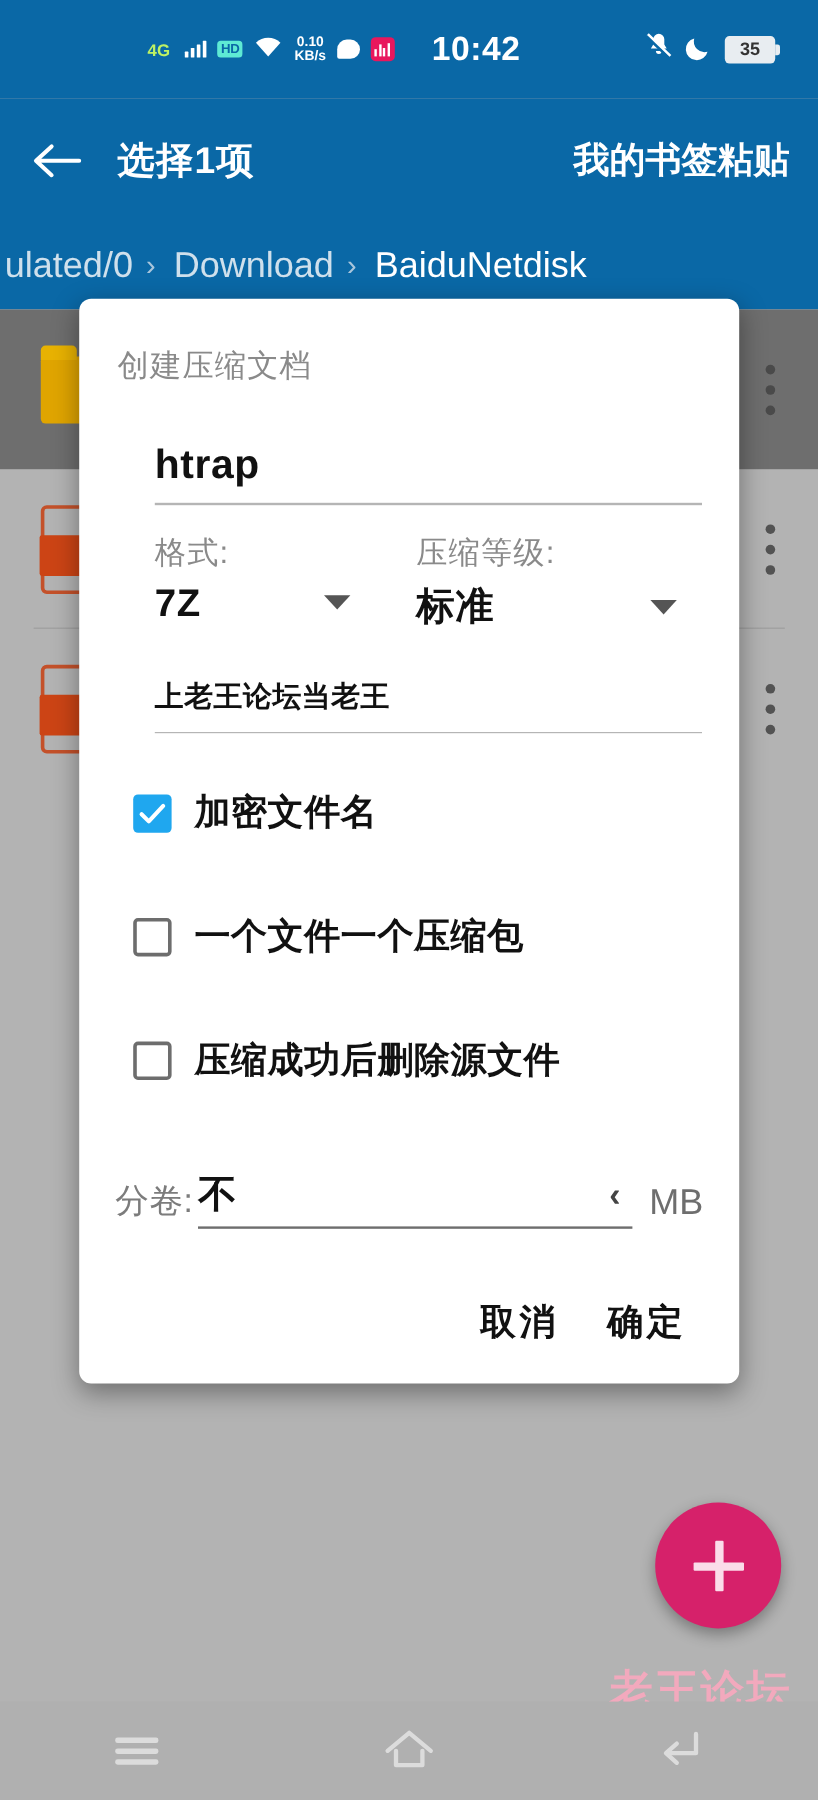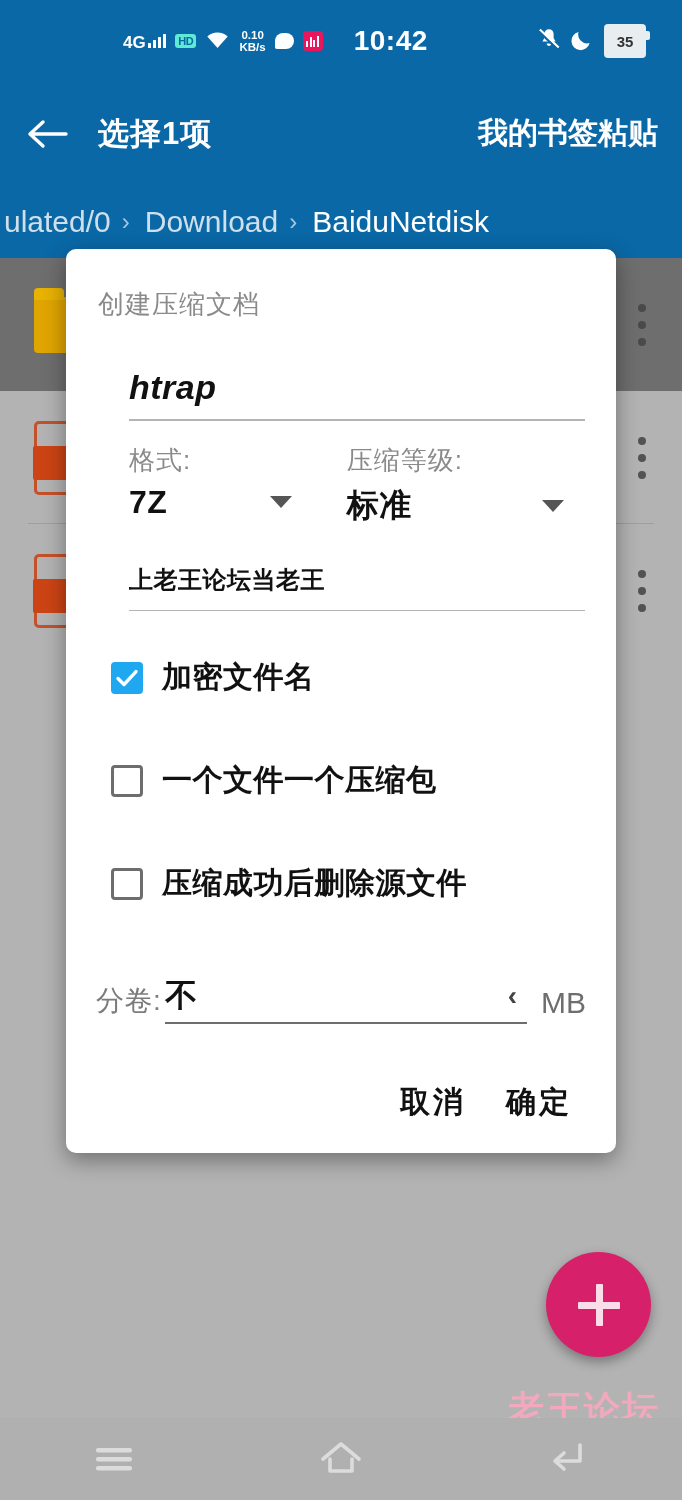--- a/index.html
+++ b/index.html
@@ -15,21 +15,21 @@
   
   .statusbar{
     position:absolute;top:0;left:0;width:682px;height:82px;
     background:#0a68a6;
     display:flex;align-items:center;
     box-sizing:border-box;padding:0 18px;
   }
   .sb-left{display:flex;align-items:center;gap:9px;margin-left:105px;}
   .sb-right{display:flex;align-items:center;gap:10px;margin-left:auto;margin-right:18px;}
   .sb-4g{display:flex;align-items:flex-end;gap:1px;}
-  .sb-4g .lab{font-size:17px;color:#ffffff;font-weight:bold;line-height:11px;margin-right:1px;}
+  .sb-4g .lab{font-size:14px;color:#bef264;font-weight:bold;line-height:11px;margin-right:11px;}
   .bars{display:flex;align-items:flex-end;gap:1.5px;height:14px;}
   .bars i{display:block;width:3.5px;background:#fff;border-radius:0.5px;}
   .bars i:nth-child(1){height:5px;}
   .bars i:nth-child(2){height:8px;}
   .bars i:nth-child(3){height:11px;}
   .bars i:nth-child(4){height:14px;}
   .sb-hd{
     font-size:11px;font-weight:bold;color:#0a68a6;background:#5eead4;
     border-radius:3px;padding:1px 3px;line-height:12px;letter-spacing:-0.3px;
   }
@@ -39,21 +39,21 @@
   .sb-app{
     width:20px;height:20px;background:#e8175d;border-radius:4px;
     display:flex;align-items:flex-end;justify-content:center;gap:1.5px;padding-bottom:4px;box-sizing:border-box;
   }
   .sb-app i{display:block;width:2px;background:#fff;}
   .sb-app i:nth-child(1){height:6px;}
   .sb-app i:nth-child(2){height:10px;}
   .sb-app i:nth-child(3){height:7px;}
   .sb-app i:nth-child(4){height:11px;}
   .sb-batt{
-    min-width:42px;height:34px;background:#e8edf1;border-radius:4px;
+    min-width:42px;height:23px;background:#e8edf1;border-radius:4px;
     display:flex;align-items:center;justify-content:center;
     font-size:15px;color:#333;font-weight:bold;position:relative;
   }
   .sb-batt:after{content:"";position:absolute;right:-4px;top:7px;width:4px;height:9px;background:#e8edf1;border-radius:0 2px 2px 0;}
 
   
   .appbar{
     position:absolute;top:82px;left:0;width:682px;height:103px;
     background:#0a68a6;display:flex;align-items:center;box-sizing:border-box;padding:0 24px;
   }
@@ -111,21 +111,21 @@
     display:flex;align-items:center;justify-content:space-around;}
   .nav-btn{width:90px;height:62px;display:flex;align-items:center;justify-content:center;cursor:pointer;}
   .dialog{
     position:absolute;left:66px;top:249px;width:550px;
     background:#ffffff;border-radius:10px;
     box-shadow:0 7px 22px rgba(0,0,0,0.38);
     box-sizing:border-box;padding:30px 30px 22px 30px;
   }
   .dlg-title{font-size:26px;color:#8a8a8a;margin:8px 0 0 2px;letter-spacing:1px;}
   .name-field{
-    font-size:34px;color:#111;font-weight:bold;margin:46px 0 12px 33px;letter-spacing:0.5px;font-style:italic;
+    font-size:34px;color:#111;font-weight:bold;margin:46px 0 12px 33px;letter-spacing:0.5px;
   }
   .field-underline{height:1.5px;background:#b5b5b5;margin:0 1px 0 33px;}
   .row-two{display:flex;margin-top:22px;}
   .col{flex:1;}
   .col.col2{flex:1.25;}
   .col-label{font-size:26px;color:#8a8a8a;margin-left:33px;letter-spacing:1px;}
   .select{display:flex;align-items:center;margin-left:33px;margin-top:6px;gap:44px;}
   .select-value{font-size:32px;color:#111;font-weight:bold;letter-spacing:0.5px;}
   .caret{margin-left:auto;margin-right:22px;width:0;height:0;border-left:11px solid transparent;border-right:11px solid transparent;border-top:12px solid #555;cursor:pointer;}
   .pw-field{font-size:24px;color:#111;font-weight:bold;margin:36px 0 14px 33px;letter-spacing:0.5px;}

